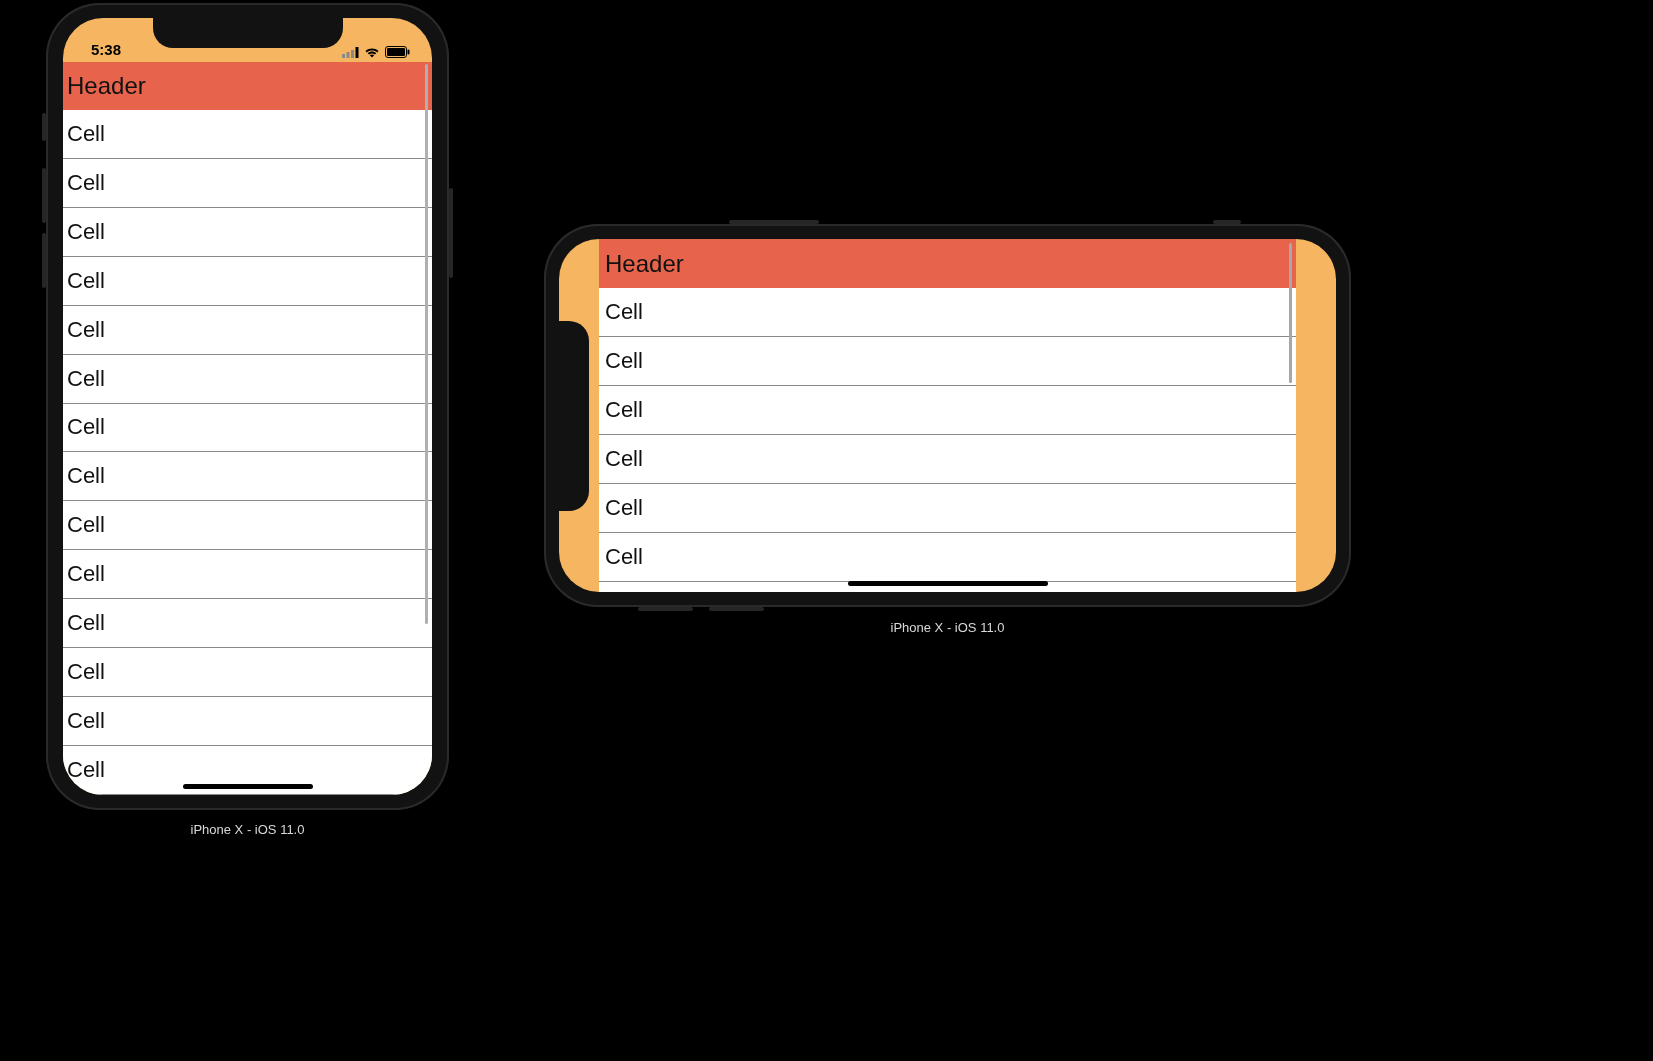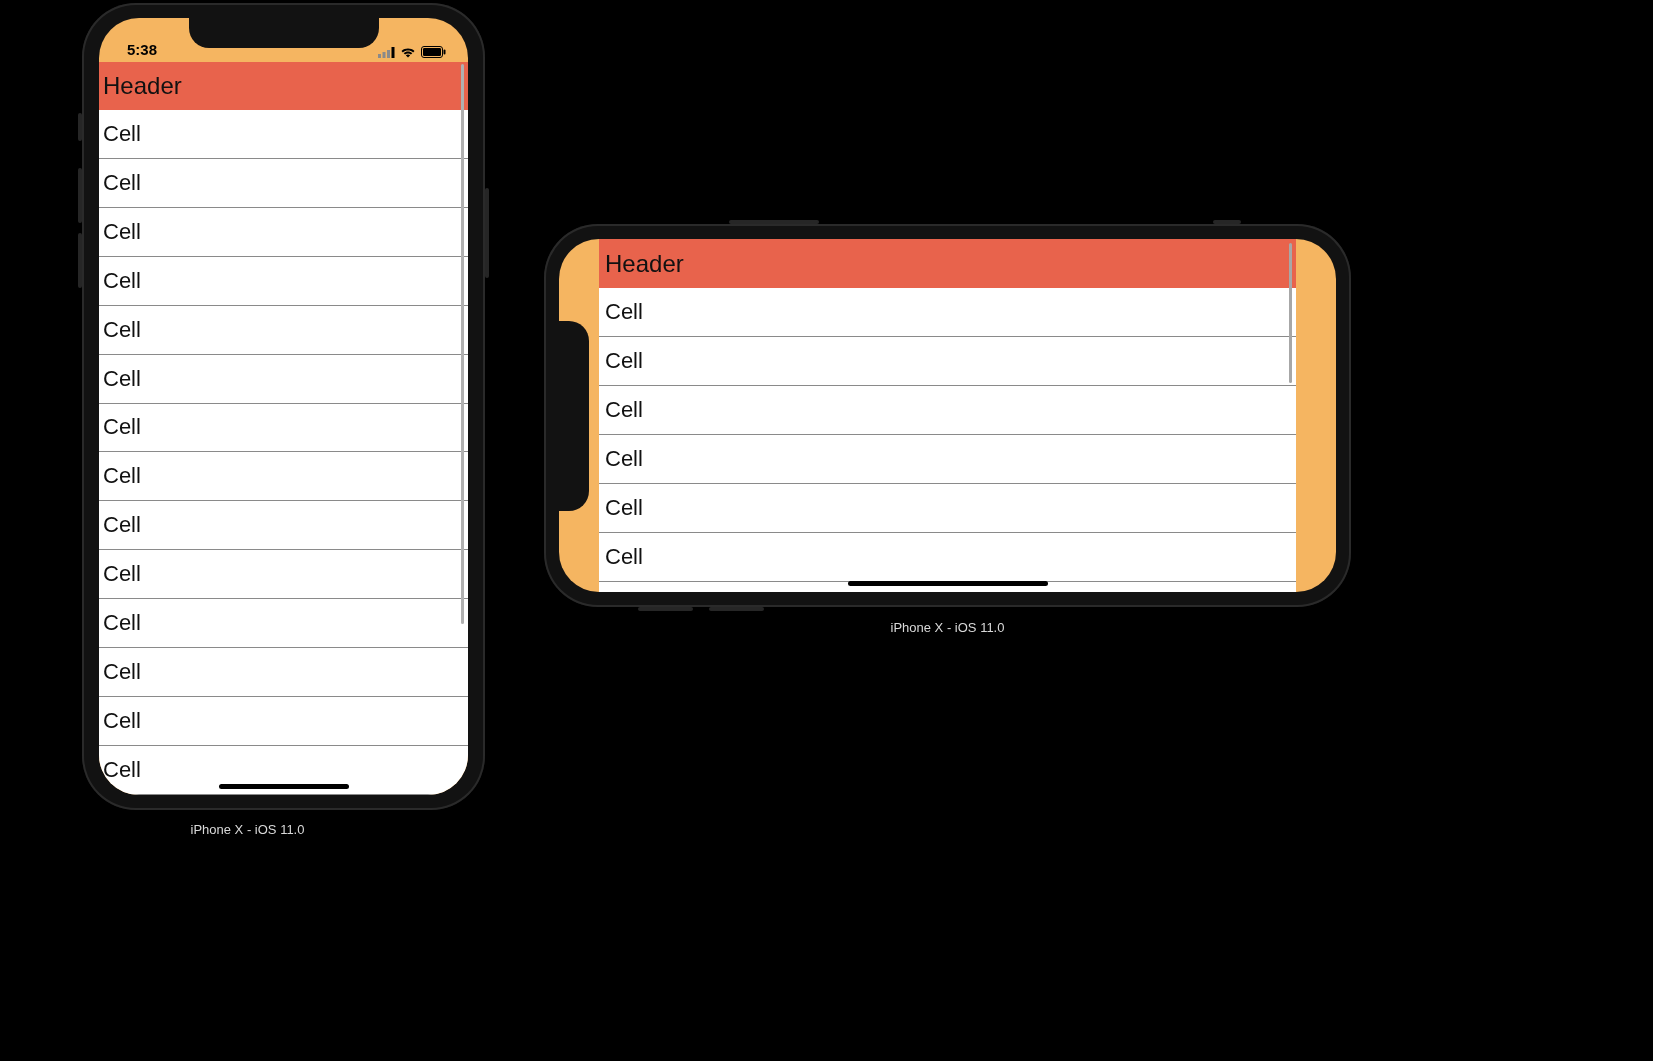--- a/index.html
+++ b/index.html
@@ -15,21 +15,20 @@
   
   .device-portrait {
     position: absolute;
     left: 46px;
     top: 3px;
     width: 403px;
     height: 807px;
     background: #121212;
     border-radius: 54px;
     box-shadow: inset 0 0 0 2px #2a2a2a;
-    margin-left: 36px;
   }
   .device-portrait .screen {
     position: absolute;
     left: 17px; right: 17px; top: 15px; bottom: 15px;
     border-radius: 40px;
     overflow: hidden;
     background: #f5b561;
   }
   .device-portrait .notch {
     position: absolute;

